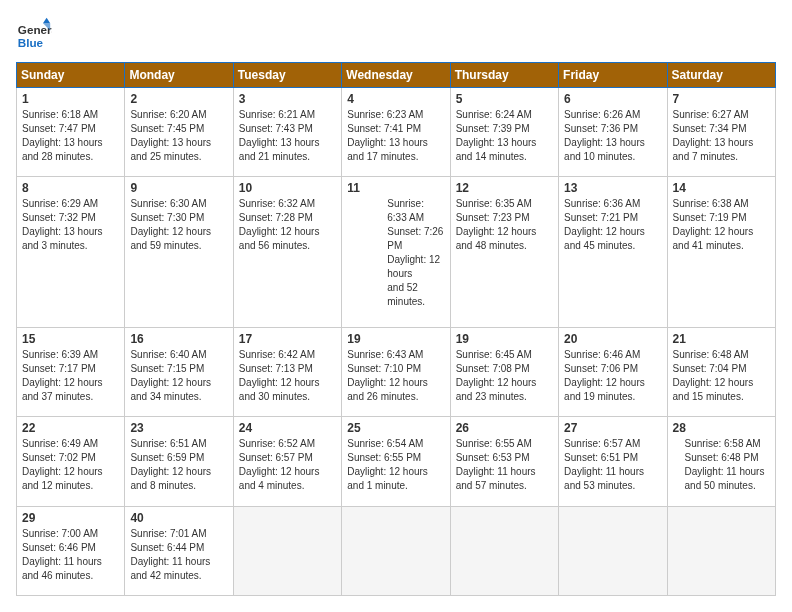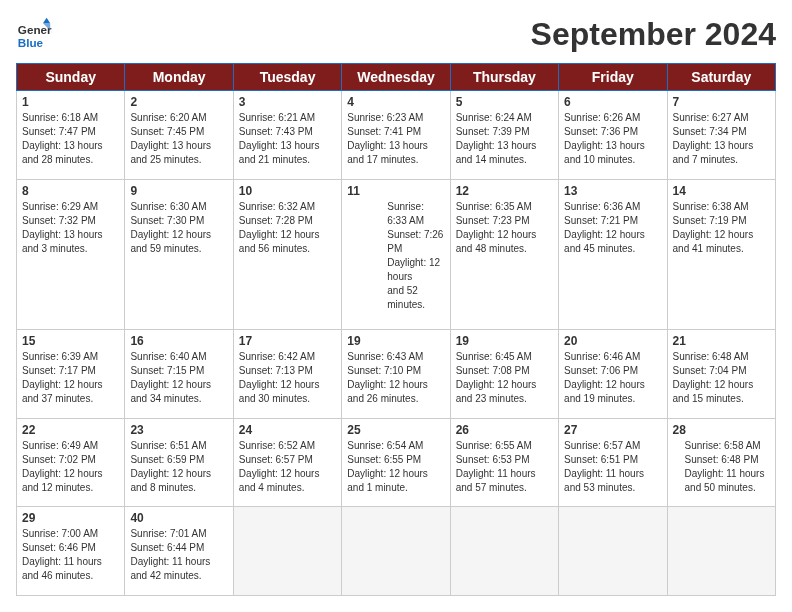--- a/index.html
+++ b/index.html
@@ -45,26 +45,26 @@
       color: #555;
     }
     .calendar {
       flex: 1;
       border: 1px solid #ccc;
       border-collapse: collapse;
       width: 100%;
       table-layout: fixed;
     }
     .calendar th {
-      background: #7f1d1d;
+      background: #a16207;
       color: #fff;
-      font-size: 14px;
+      font-size: 12px;
       font-weight: bold;
       padding: 5px 4px;
-      text-align: center;
+      text-align: left;
       border: 1px solid #1a6fc4;
     }
     .calendar td {
       border: 1px solid #ccc;
       vertical-align: top;
       padding: 4px 5px;
       font-size: 9.5px;
       color: #333;
       background: #fff;
       height: 80px;
@@ -94,21 +94,20 @@
   <div class="header">
     <div class="logo">
       <svg class="logo-icon" viewBox="0 0 40 40">
         <text x="2" y="20" font-size="13" font-weight="bold" fill="#333">General</text>
         <text x="2" y="34" font-size="13" font-weight="bold" fill="#1a6fc4">Blue</text>
         <polygon points="30,8 38,8 34,2" fill="#1a6fc4"></polygon>
         <polygon points="30,8 38,8 38,16" fill="#1a6fc4" opacity="0.6"></polygon>
       </svg>
     </div>
     <div class="title-block">
-      <div class="month-title">September 2024</div>
     </div>
   </div>
 
   <table class="calendar">
     <thead>
       <tr>
         <th>Sunday</th>
         <th>Monday</th>
         <th>Tuesday</th>
         <th>Wednesday</th>

